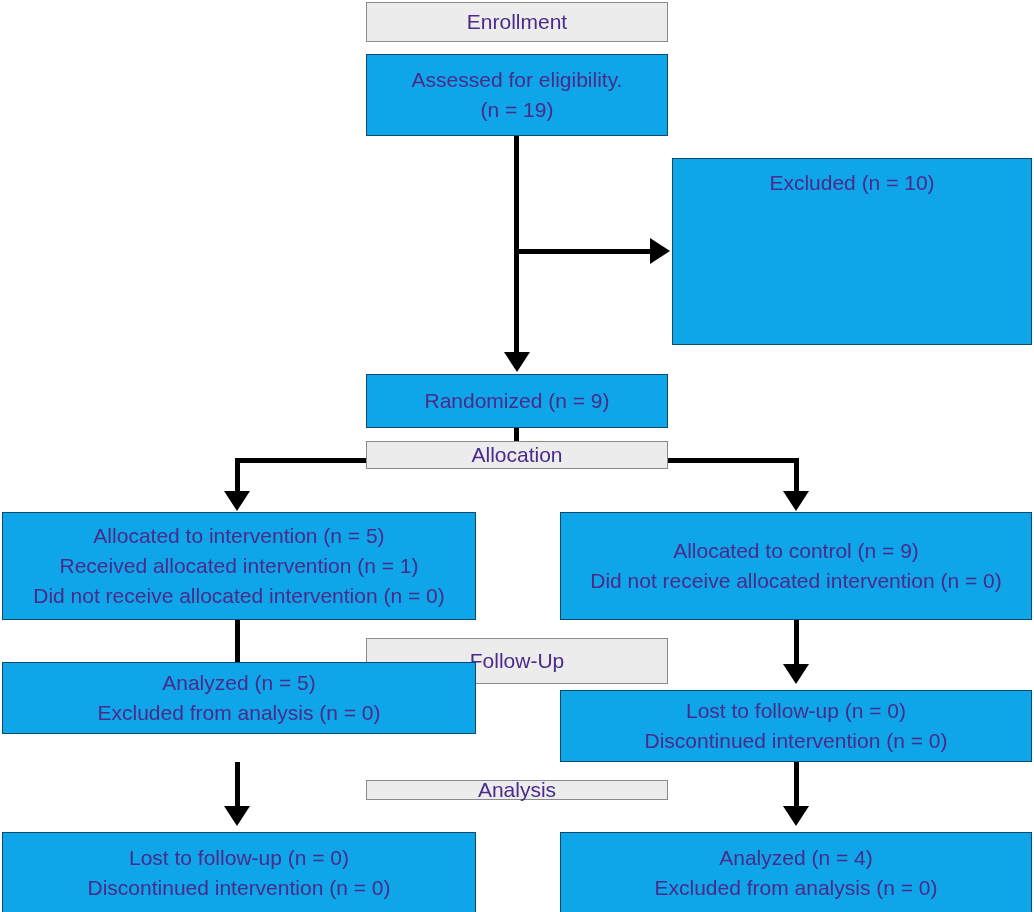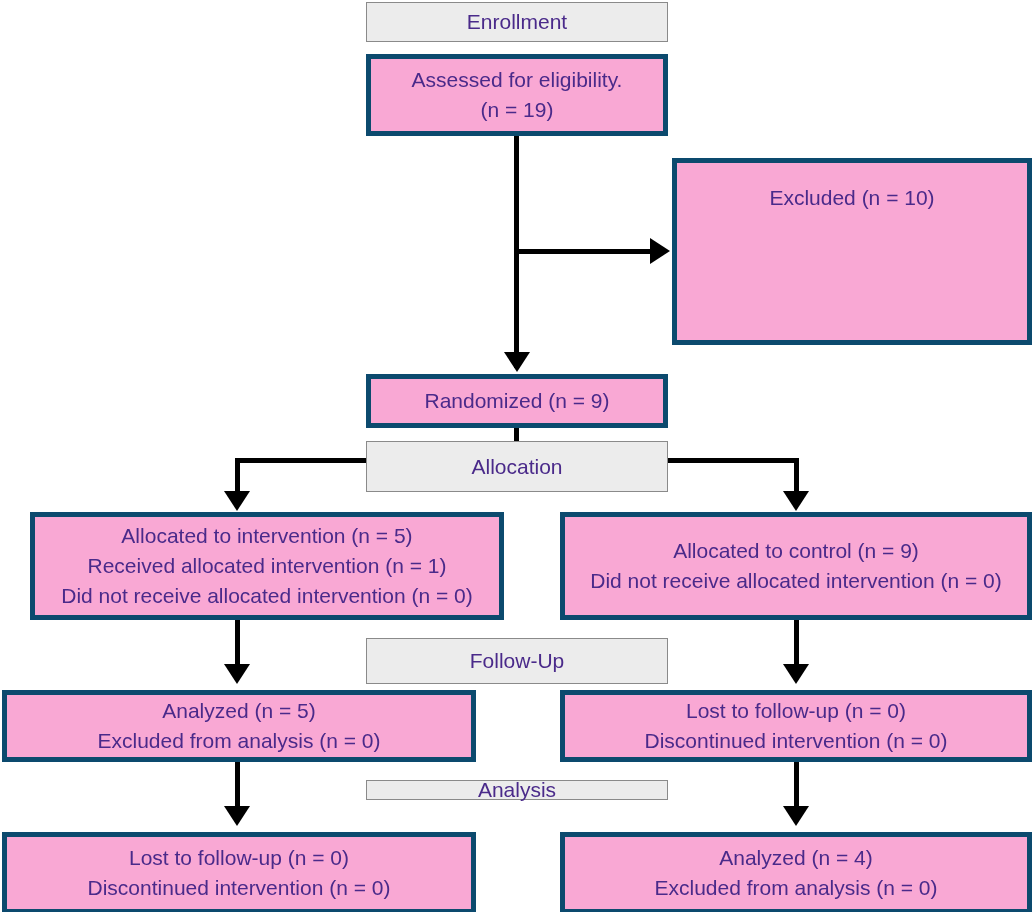--- a/index.html
+++ b/index.html
@@ -14,43 +14,43 @@
   #diagram {
     position: relative;
     width: 1034px;
     height: 912px;
     background: #ffffff;
     overflow: hidden;
   }
   .box {
     position: absolute;
     box-sizing: border-box;
-    border: 5px solid #0c4a6e;
-    background: #f9a8d4;
+    border: 1px solid #0c4a6e;
+    background: #0ea5e9;
     color: #4a2a8a;
     display: flex;
     flex-direction: column;
     align-items: center;
     justify-content: center;
     text-align: center;
     font-size: 21px;
     line-height: 1.42;
     z-index: 3;
   }
   .box.header {
     background: #ececec;
     border: 1px solid #8a8a8a;
   }
   .box .line {
     display: block;
     white-space: nowrap;
   }
   .box.listbox {
     justify-content: flex-start;
-    padding-top: 20px;
+    padding-top: 9px;
     align-items: flex-end;
   }
   .box.listbox .title {
     display: block;
     text-align: center;
     width: 100%;
     white-space: nowrap;
   }
   .box.listbox ul {
     margin: 0;
@@ -132,45 +132,45 @@
     <span class="line">Randomized (n = 9)</span>
   </div>
 
   <div class="vline" style="left:514px; top:412px; height:51px;"></div>
   <div class="hline" style="left:235px; top:458px; width:564px;"></div>
   <div class="vline" style="left:235px; top:458px; height:40px;"></div>
   <div class="arrow-down" style="left:224px; top:491px;"></div>
   <div class="vline" style="left:794px; top:458px; height:40px;"></div>
   <div class="arrow-down" style="left:783px; top:491px;"></div>
 
-  <div class="box header" style="left:366px; top:441px; width:302px; height:51px;">
+  <div class="box header" style="left:366px; top:441px; width:302px; height:28px;">
     <span class="line">Allocation</span>
   </div>
 
-  <div class="box" style="left:2px; top:512px; width:474px; height:108px;margin-left:28px;">
+  <div class="box" style="left:2px; top:512px; width:474px; height:108px;">
     <span class="line">Allocated to intervention (n = 5)</span>
     <span class="line">Received allocated intervention (n = 1)</span>
     <span class="line">Did not receive allocated intervention (n = 0)</span>
   </div>
 
   <div class="box" style="left:560px; top:512px; width:472px; height:108px;">
     <span class="line">Allocated to control (n = 9)</span>
     <span class="line">Did not receive allocated intervention (n = 0)</span>
   </div>
 
   <div class="vline" style="left:235px; top:620px; height:52px;"></div>
   <div class="arrow-down" style="left:224px; top:664px;"></div>
   <div class="vline" style="left:794px; top:620px; height:52px;"></div>
   <div class="arrow-down" style="left:783px; top:664px;"></div>
 
   <div class="box header" style="left:366px; top:638px; width:302px; height:46px;">
     <span class="line">Follow-Up</span>
   </div>
 
-  <div class="box" style="left:2px; top:690px; width:474px; height:72px;">
+  <div class="box" style="left:2px; top:662px; width:474px; height:72px;">
     <span class="line">Analyzed (n = 5)</span>
     <span class="line">Excluded from analysis (n = 0)</span>
   </div>
 
   <div class="box" style="left:560px; top:690px; width:472px; height:72px;">
     <span class="line">Lost to follow-up (n = 0)</span>
     <span class="line">Discontinued intervention (n = 0)</span>
   </div>
 
   <div class="vline" style="left:235px; top:762px; height:52px;"></div>

